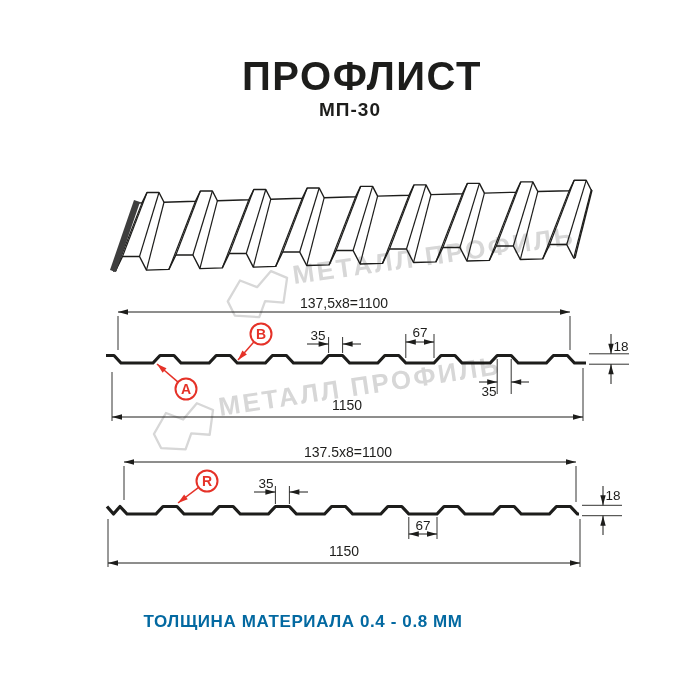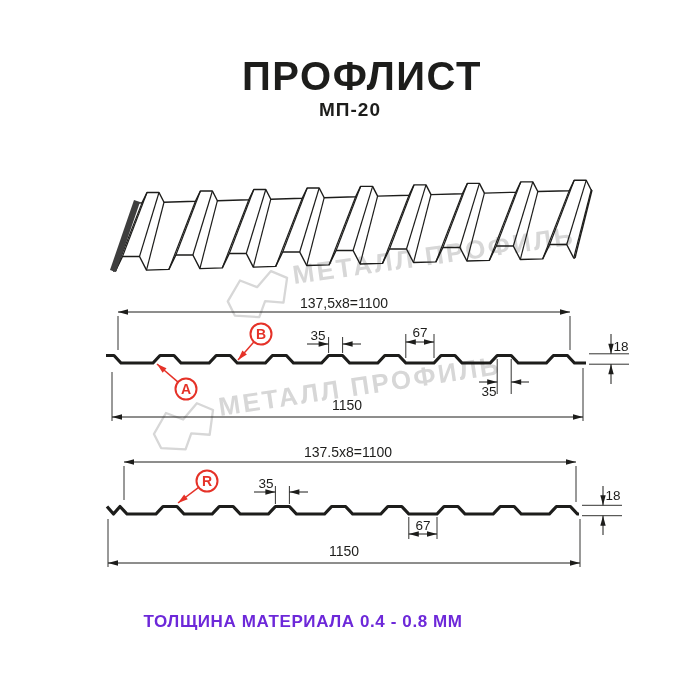--- a/index.html
+++ b/index.html
@@ -3,30 +3,30 @@
 <meta charset="utf-8">
 <style>
   html,body{margin:0;padding:0;width:700px;height:700px;background:#ffffff;overflow:hidden;}
   .page{position:absolute;top:0;left:0;width:700px;height:700px;background:#fff;
         font-family:"Liberation Sans",sans-serif;color:#1d1d1b;}
   .title{position:absolute;top:56px;left:0;width:700px;text-align:center;
          font-size:40px;font-weight:800;letter-spacing:1.5px;line-height:40px;padding-left:12px;}
   .subtitle{position:absolute;top:99px;left:0;width:700px;text-align:center;
          font-size:19px;font-weight:600;letter-spacing:1px;}
   .footer{position:absolute;top:612px;left:0;width:606px;text-align:center;
-         font-size:17px;font-weight:600;letter-spacing:.6px;color:#6d28d9;}
+         font-size:17px;font-weight:600;letter-spacing:.6px;color:#0369a1;}
   #dwg{position:absolute;top:0;left:0;}
   #dwg text{font-family:"Liberation Sans",sans-serif;}
 </style>
 </head>
 <body>
 
 <div class="page">
   <div class="title">ПРОФЛИСТ</div>
-  <div class="subtitle">МП-20</div>
+  <div class="subtitle">МП-30</div>
   <svg id="dwg" width="700" height="700" viewBox="0 0 700 700">
       <g>
         <path d="M113,271 L575,258 L592,190 L137,203 Z" fill="#fff"></path>
         <path d="M137,203.0 L142.0,202.9 L147.0,192.5 L159.0,192.5 L164.0,202.2 L195.4,201.3 L200.4,191.0 L212.4,191.0 L217.4,200.7 L248.8,199.8 L253.8,189.5 L265.8,189.5 L270.8,199.2 L302.2,198.3 L307.2,188.0 L319.2,188.0 L324.2,197.7 L355.6,196.8 L360.6,186.4 L372.6,186.4 L377.6,196.1 L409.0,195.2 L414.0,184.9 L426.0,184.9 L431.0,194.6 L462.4,193.7 L467.4,183.4 L479.4,183.4 L484.4,193.1 L515.8,192.2 L520.8,181.9 L532.8,181.9 L537.8,191.5 L569.2,190.7 L574.2,180.3 L586.2,180.3 L591.2,190.0 L592,190 L137,203 Z" fill="#fff"></path>
       </g>
       <g>
         <g transform="translate(294,284) rotate(-8)">
           <polygon points="-68,8 -53,-11 -37,-2 -21,-16 -6,-7 -13,17 -31,13 -39,28 -63,23" fill="none" stroke="#d7d7d7" stroke-width="2.3" stroke-linejoin="round"></polygon>
           <text x="0" y="0" font-size="26" font-weight="bold" fill="#d7d7d7" letter-spacing="2.5">МЕТАЛЛ ПРОФИЛЬ</text>
         </g>

